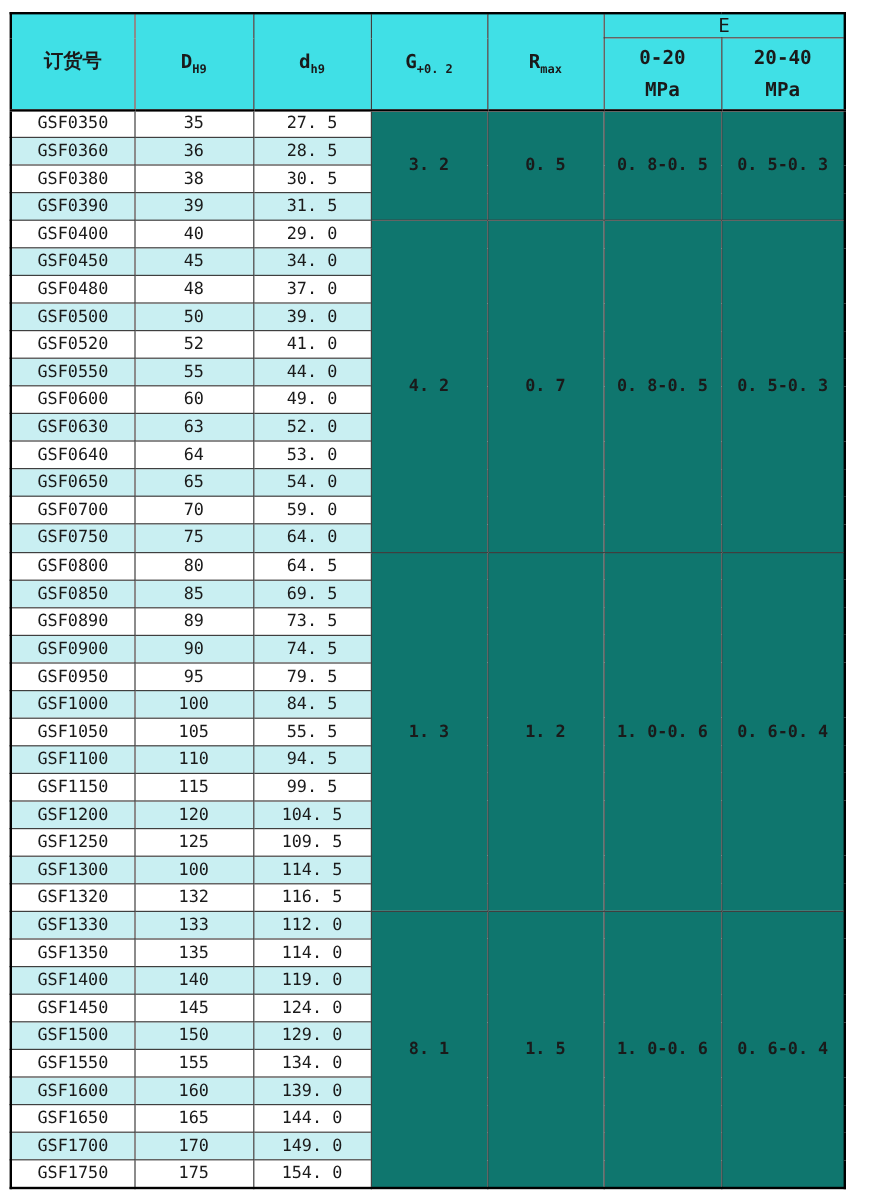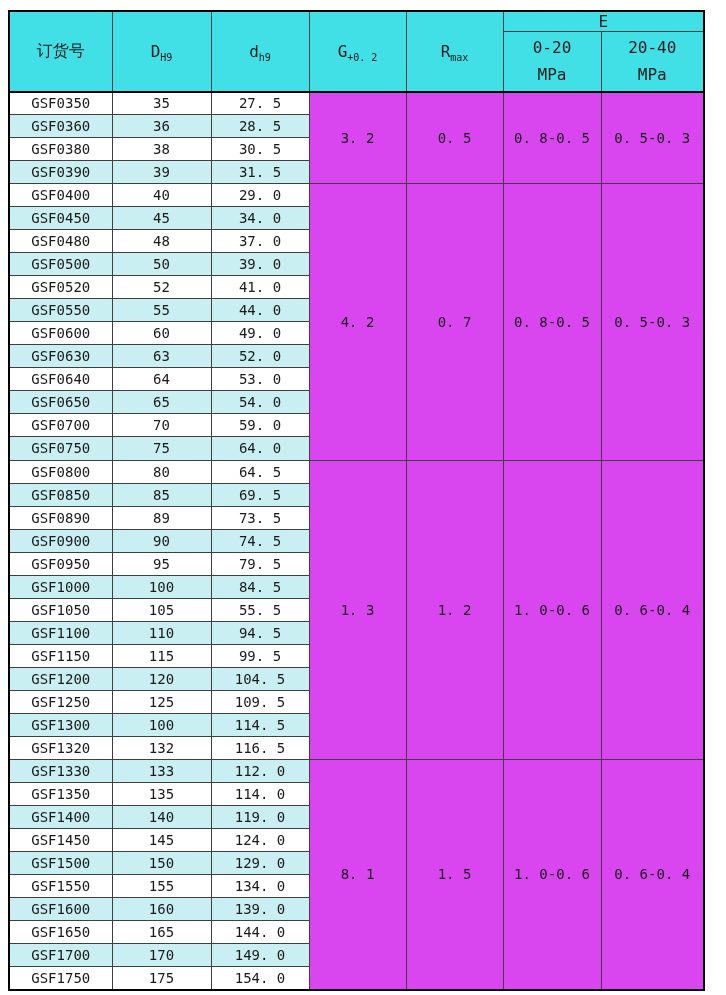--- a/index.html
+++ b/index.html
@@ -41,39 +41,41 @@
   }
   .spec thead th sub {
     font-size: 10px;
     line-height: 0;
   }
   .spec thead tr.h-top { height: 20px; }
   .spec thead tr.h-sub { height: 60px; }
   .spec thead th[rowspan],
   .spec thead tr.h-sub th {
     border-bottom: 2px solid #000000;
+    font-weight: bold;
   }
   th.order-col {
     font-family: "DejaVu Sans", "Liberation Sans", sans-serif;
     font-size: 18px;
   }
   th.e-top { font-size: 15px; }
   th.sub-col { font-size: 14px; }
   th.sub-col .l1 { margin-bottom: 8px; }
   .spec tbody tr { height: 23px; margin-left: 42px; }
   .spec tbody td {
     font-size: 14px;
     background: #ffffff;
   }
   .spec tbody tr.stripe td.leaf {
     background: var(--stripe-bg, #C9EFF2);
   }
   .spec tbody td.merged {
-    background: #d946ef;
+    background: #0f766e;
     font-size: 14px;
+    font-weight: bold;
   }
 </style>
 </head>
 <body>
 
 <div class="table-wrap">
   <table class="spec">
     <colgroup>
       <col style="width:103px">
       <col style="width:99px">

